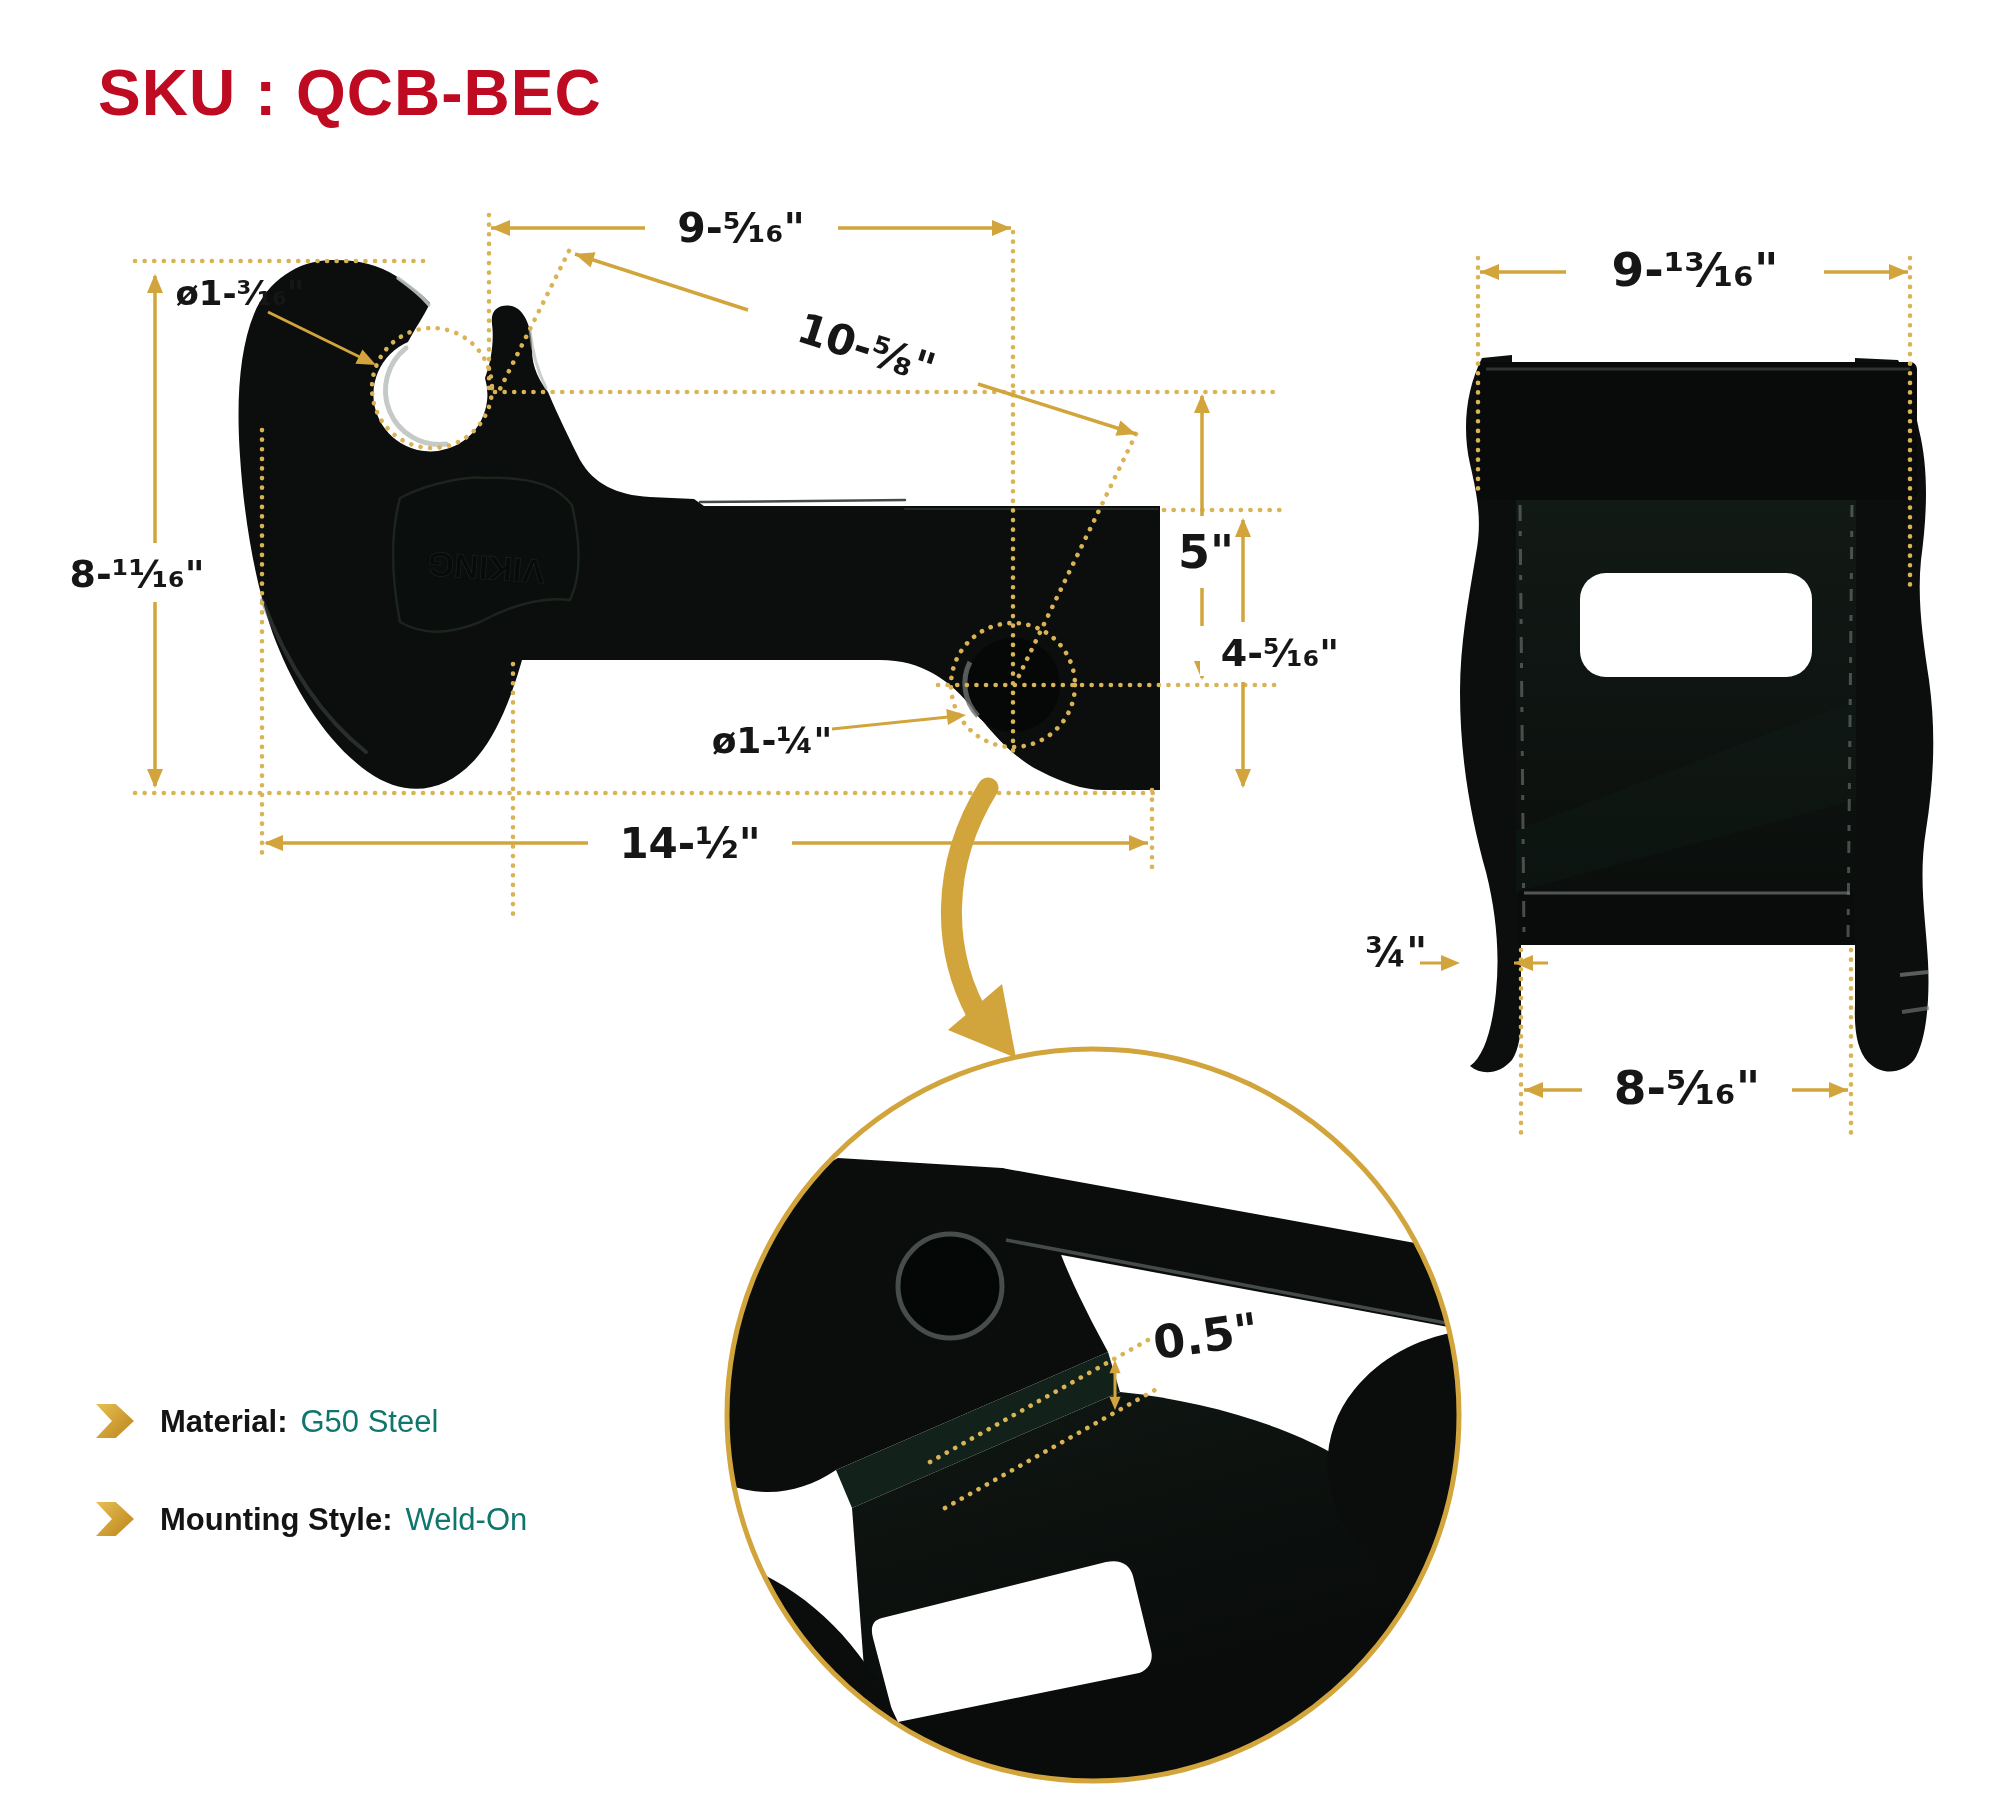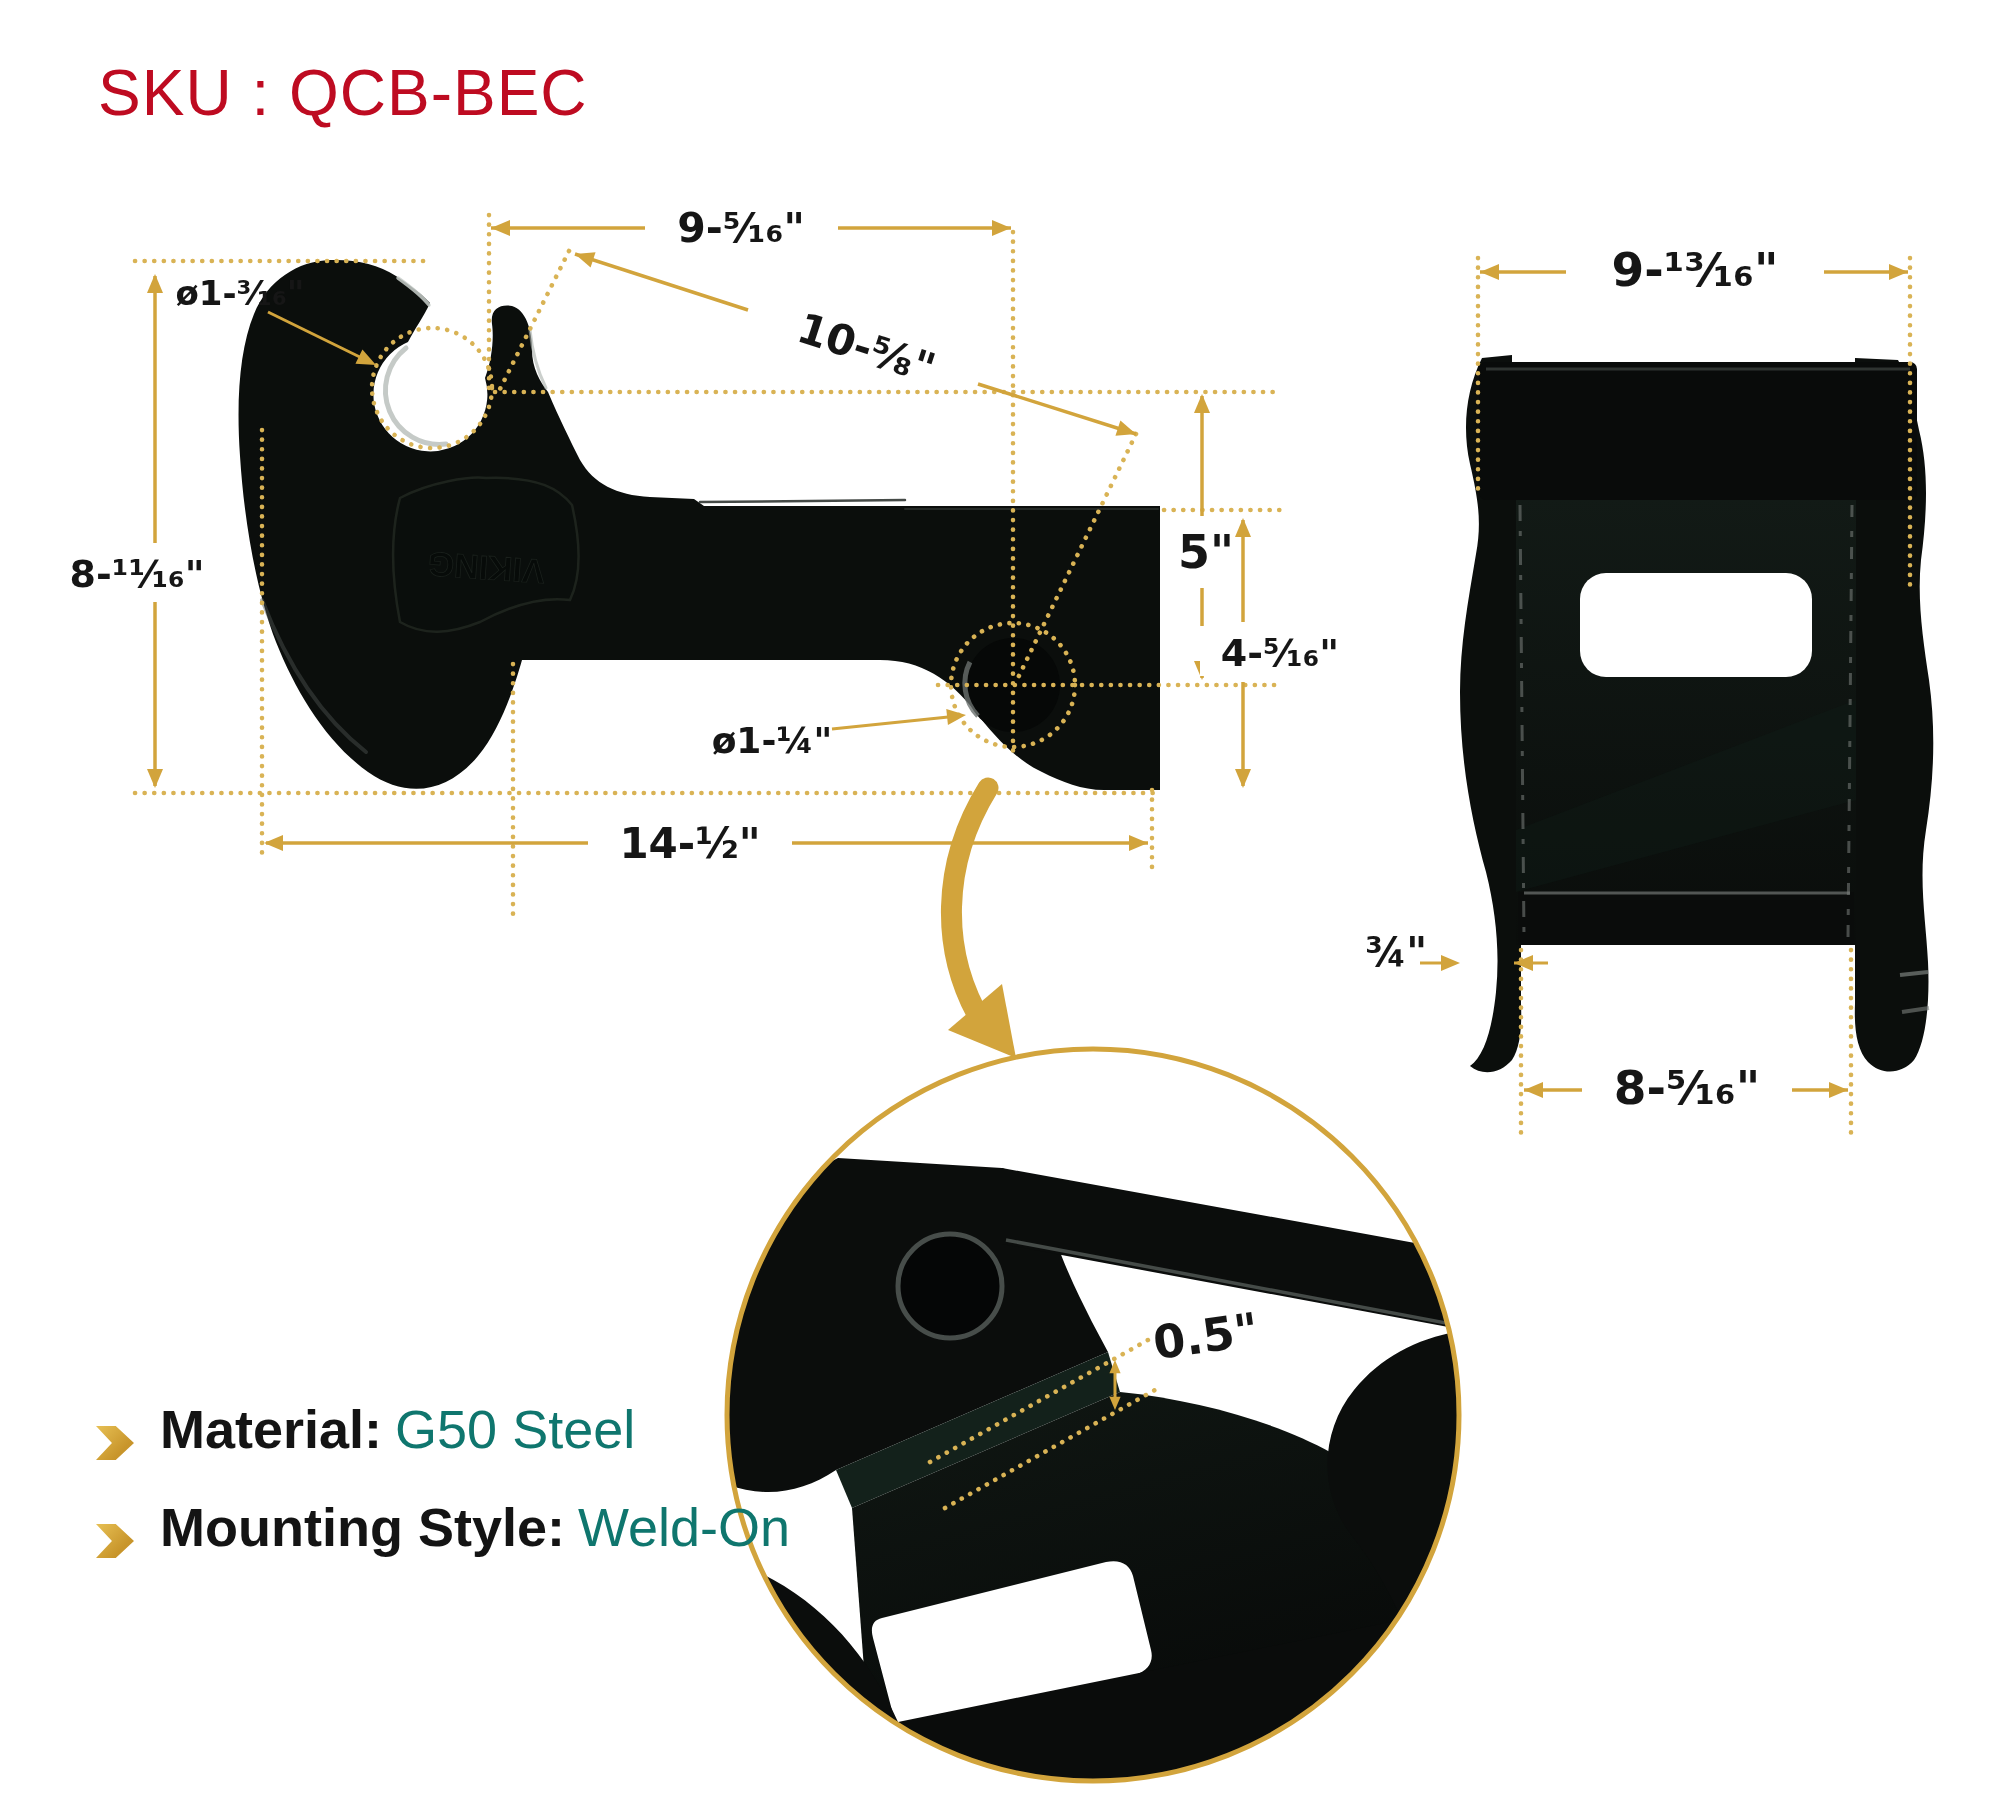--- a/index.html
+++ b/index.html
@@ -11,41 +11,41 @@
     --text_dark:#161616;
   }
   *{box-sizing:border-box}
   body{margin:0;background:#ffffff}
   #canvas{
     position:relative;width:2000px;height:1800px;background:#ffffff;
     font-family:"Liberation Sans",sans-serif;overflow:hidden;
   }
   .page-title{
     position:absolute;left:98px;top:56px;margin:0;
-    font-size:64px;font-weight:normal;letter-spacing:1px;
+    font-size:64px;font-weight:bold;letter-spacing:1px;
     color:var(--accent_red);
     font-family:"Liberation Sans",sans-serif;
   }
   svg{position:absolute;left:0;top:0}
   .part{fill:var(--part_black)}
   .dim-line{stroke:var(--gold);stroke-width:3.5;fill:none}
   .dim-line-thin{stroke:var(--gold);stroke-width:3;fill:none}
   .dot{stroke:var(--gold_dotted);stroke-width:4.6;stroke-linecap:round;
        stroke-dasharray:0.1 9.5;fill:none}
   .ah{fill:var(--gold)}
   .dt{fill:var(--text_dark);font-family:"DejaVu Sans","Liberation Sans",sans-serif;
       font-weight:bold}
   .lbl-bg{fill:#ffffff}
   .hl{fill:none;stroke-linecap:round}
   .spec-list{
     position:absolute;left:96px;top:1404px;margin:0;padding:0;list-style:none;
   }
   .spec-list li{
-    display:flex;align-items:flex-end;height:56px;margin-bottom:42px;
-    font-size:54px;color:#1c1c1c;
+    display:flex;align-items:flex-start;height:56px;margin-bottom:42px;
+    font-size:31px;color:#1c1c1c;
   }
   .bullet{
     display:inline-block;width:38px;height:34px;margin-right:26px;flex:0 0 auto;
     background:linear-gradient(135deg,#E7C054 0%,var(--gold_deep) 70%);
     clip-path:polygon(0 0,52% 0,100% 50%,52% 100%,0 100%,42% 50%);
   }
   .spec-label{font-weight:bold;margin-right:13px;color:#141414}
   .spec-value{font-weight:normal;color:#0f766e}
 </style>
 </head>

